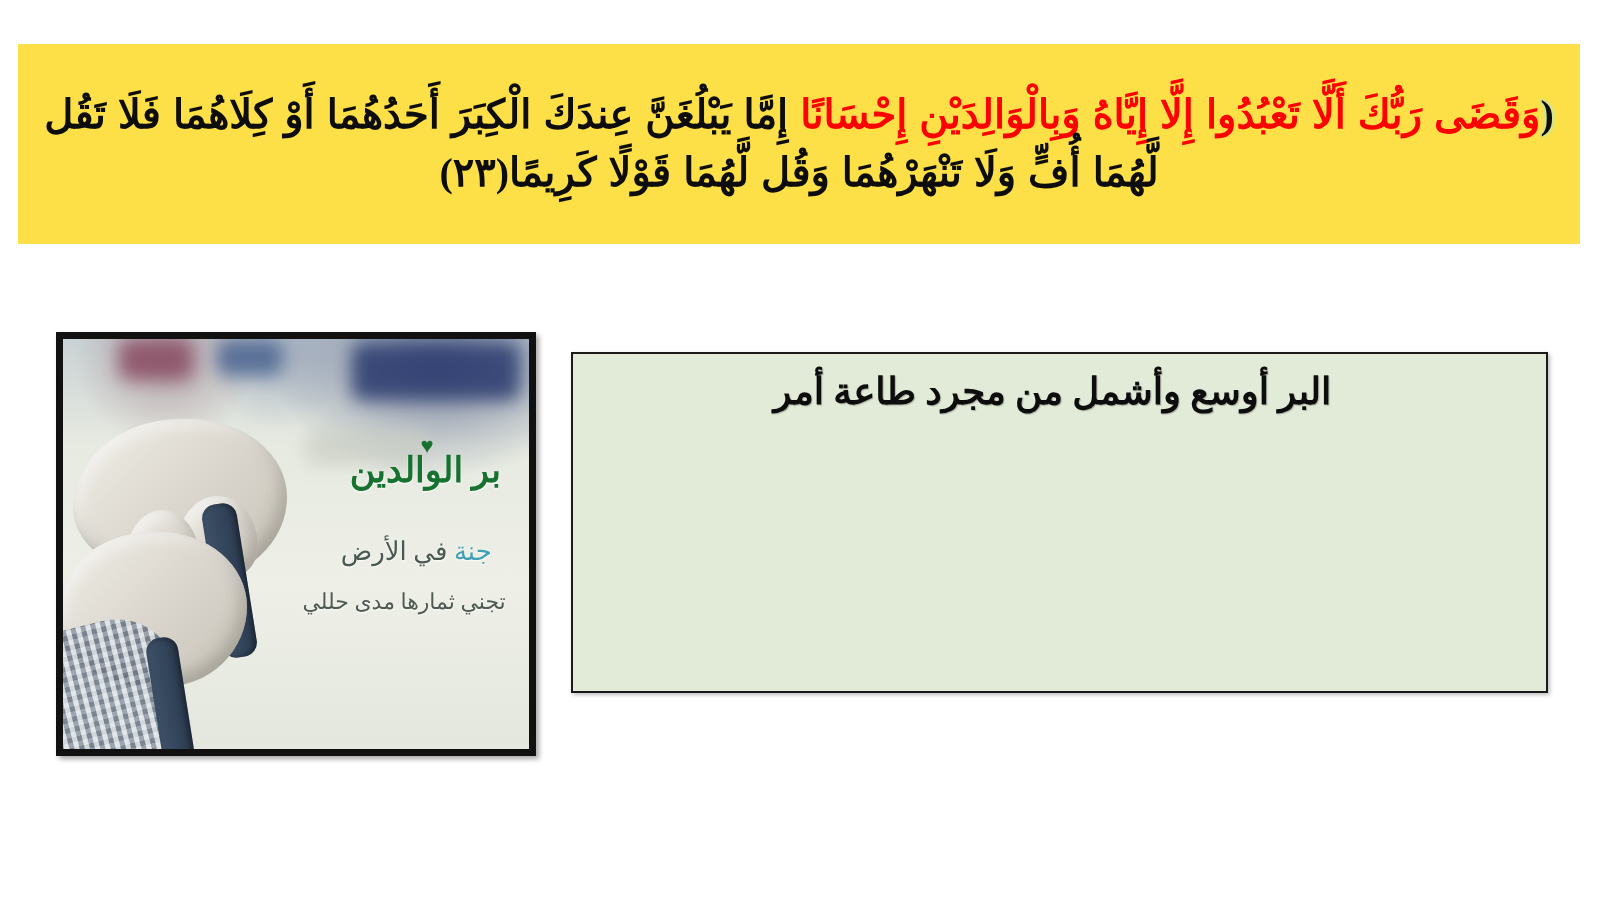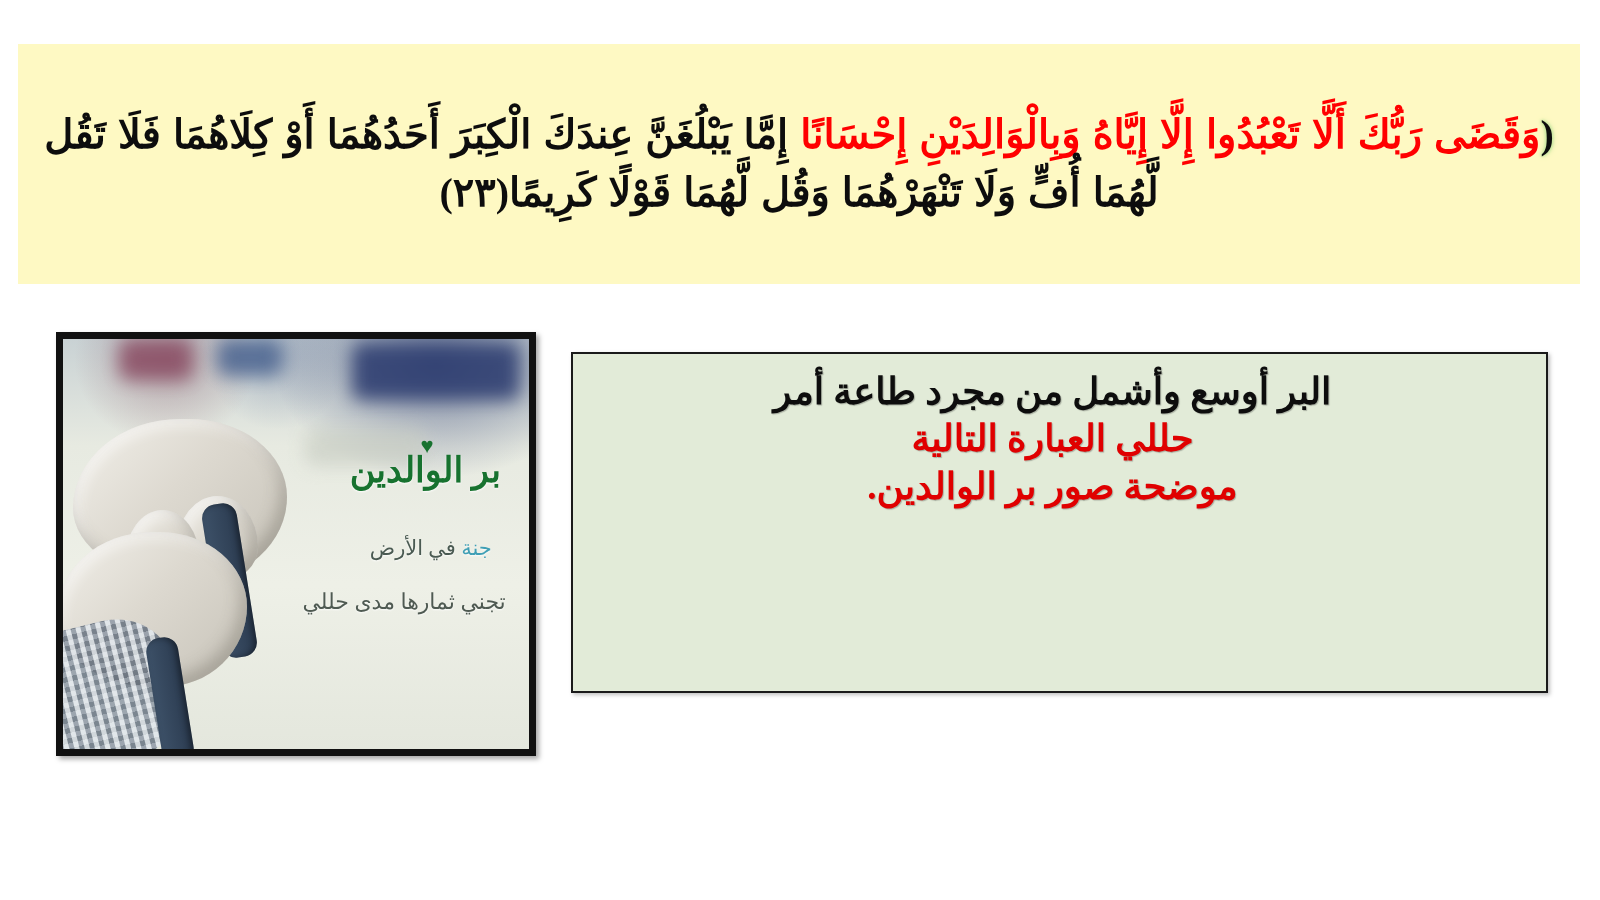--- a/index.html
+++ b/index.html
@@ -15,22 +15,22 @@
     overflow: hidden;
     font-family: "Liberation Sans", "DejaVu Sans", sans-serif;
   }
 
   
   #verse-banner {
     position: absolute;
     left: 18px;
     top: 44px;
     width: 1562px;
-    height: 240px;
-    background: #fef9c3;
+    height: 200px;
+    background: #fde047;
     box-sizing: border-box;
     display: flex;
     align-items: center;
     justify-content: center;
     padding: 4px 14px;
   }
   #verse-text {
     direction: rtl;
     text-align: center;
     font-family: "Liberation Serif", "DejaVu Serif", serif;
@@ -142,21 +142,21 @@
     top: 23.5%;
     color: #17722f;
     font-size: 22px;
     line-height: 1;
   }
   #photo-sub1 {
     position: absolute;
     right: 8%;
     top: 48%;
     font-family: "Liberation Serif", "DejaVu Serif", serif;
-    font-size: 21px;
+    font-size: 26px;
     color: #4a5a52;
     direction: rtl;
     white-space: nowrap;
     text-shadow: 0 1px 2px rgba(255,255,255,.85);
     margin-left: 40px;
   }
   #photo-sub1 .hl { color: #3f9fb5; }
   #photo-sub2 {
     position: absolute;
     right: 5%;
@@ -230,17 +230,15 @@
 
       <span id="photo-heart">♥</span>
       <div id="photo-title">بر الوالدين</div>
       <div id="photo-sub1"><span class="hl">جنة</span><span> في الأرض</span></div>
       <div id="photo-sub2">تجني ثمارها مدى حللي</div>
     </div>
   </div>
 
   <div id="statement-box">
     <div class="stmt-line stmt-black">البر أوسع وأشمل من مجرد طاعة أمر</div>
-    <div class="stmt-line stmt-red">حللي العبارة التالية</div>
-    <div class="stmt-line stmt-red">موضحة  صور بر الوالدين.</div>
   </div>
 
 </div>
 
 </body></html>

